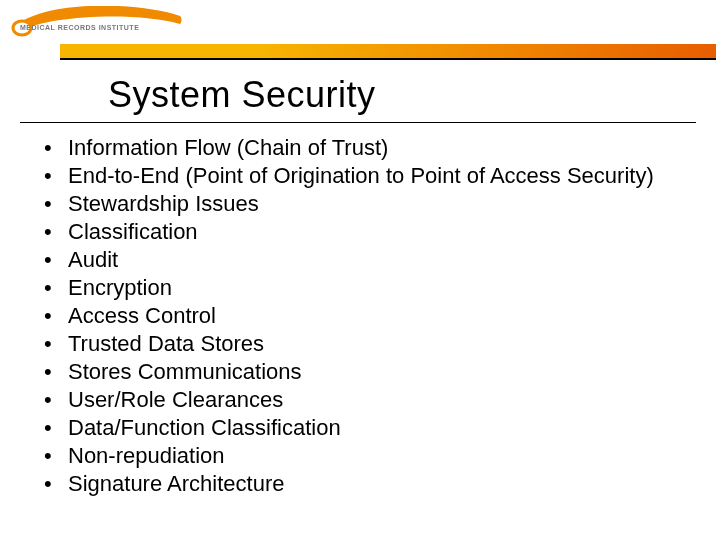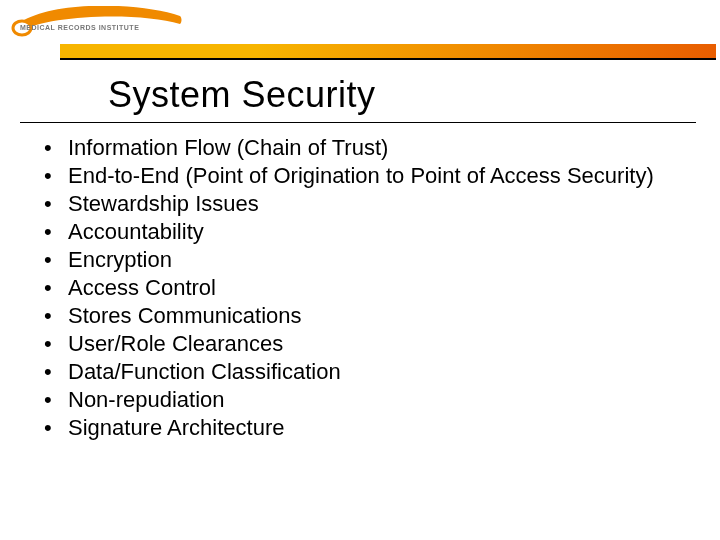--- a/index.html
+++ b/index.html
@@ -115,23 +115,25 @@
   <div class="top-bar-black"></div>
 
   <div class="title">System Security</div>
   <div class="title-underline"></div>
 
   <div class="content">
     <ul class="bullets">
       <li>Information Flow (Chain of Trust)</li>
       <li>End-to-End (Point of Origination to Point of Access Security)</li>
       <li>Stewardship Issues</li>
-      <li>Accountability</li>
+      <li>Classification</li>
+      <li>Audit</li>
       <li>Encryption</li>
       <li>Access Control</li>
+      <li>Trusted Data Stores</li>
       <li>Stores Communications</li>
       <li>User/Role Clearances</li>
       <li>Data/Function Classification</li>
       <li>Non-repudiation</li>
       <li>Signature Architecture</li>
     </ul>
   </div>
 
 </div>
 

